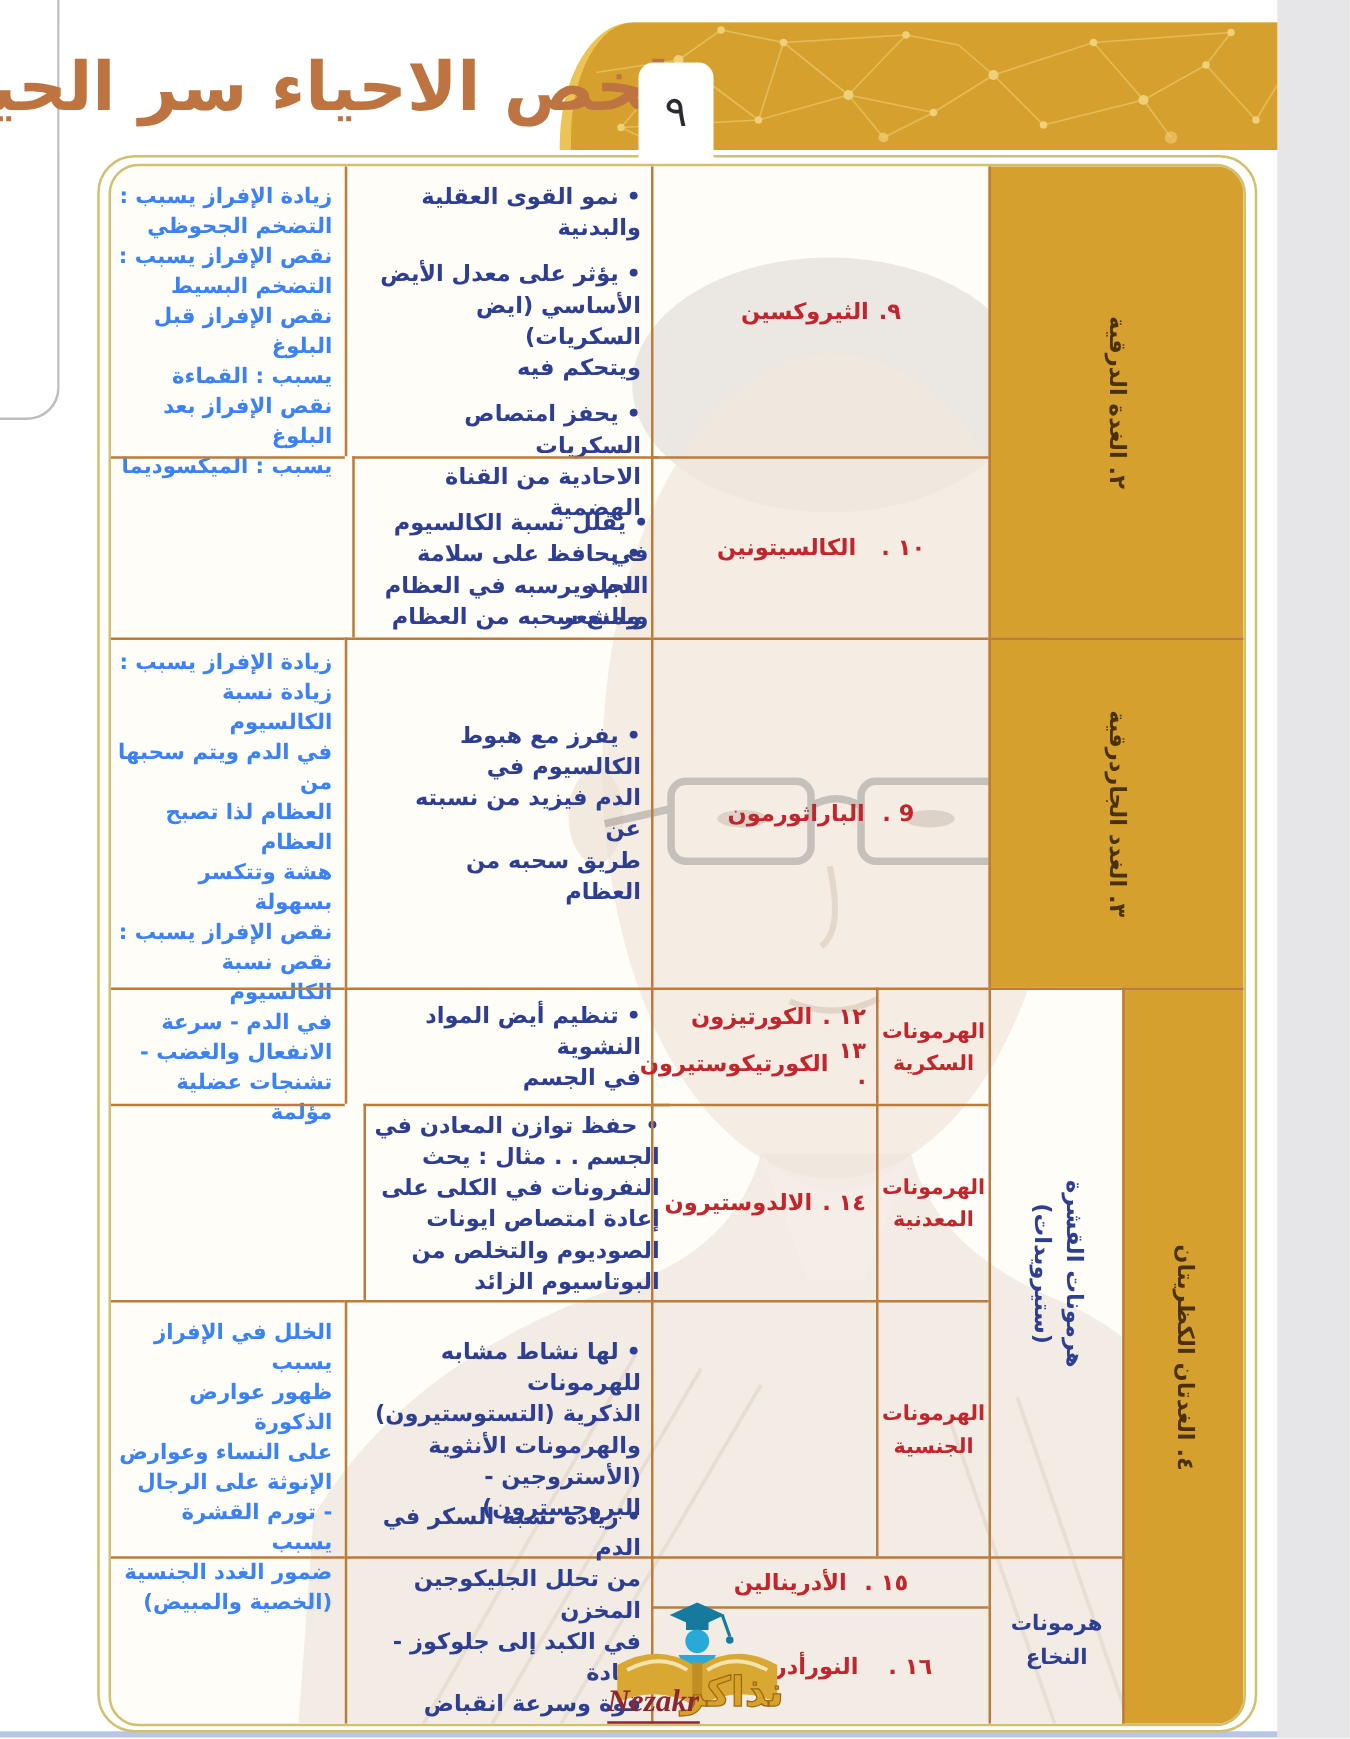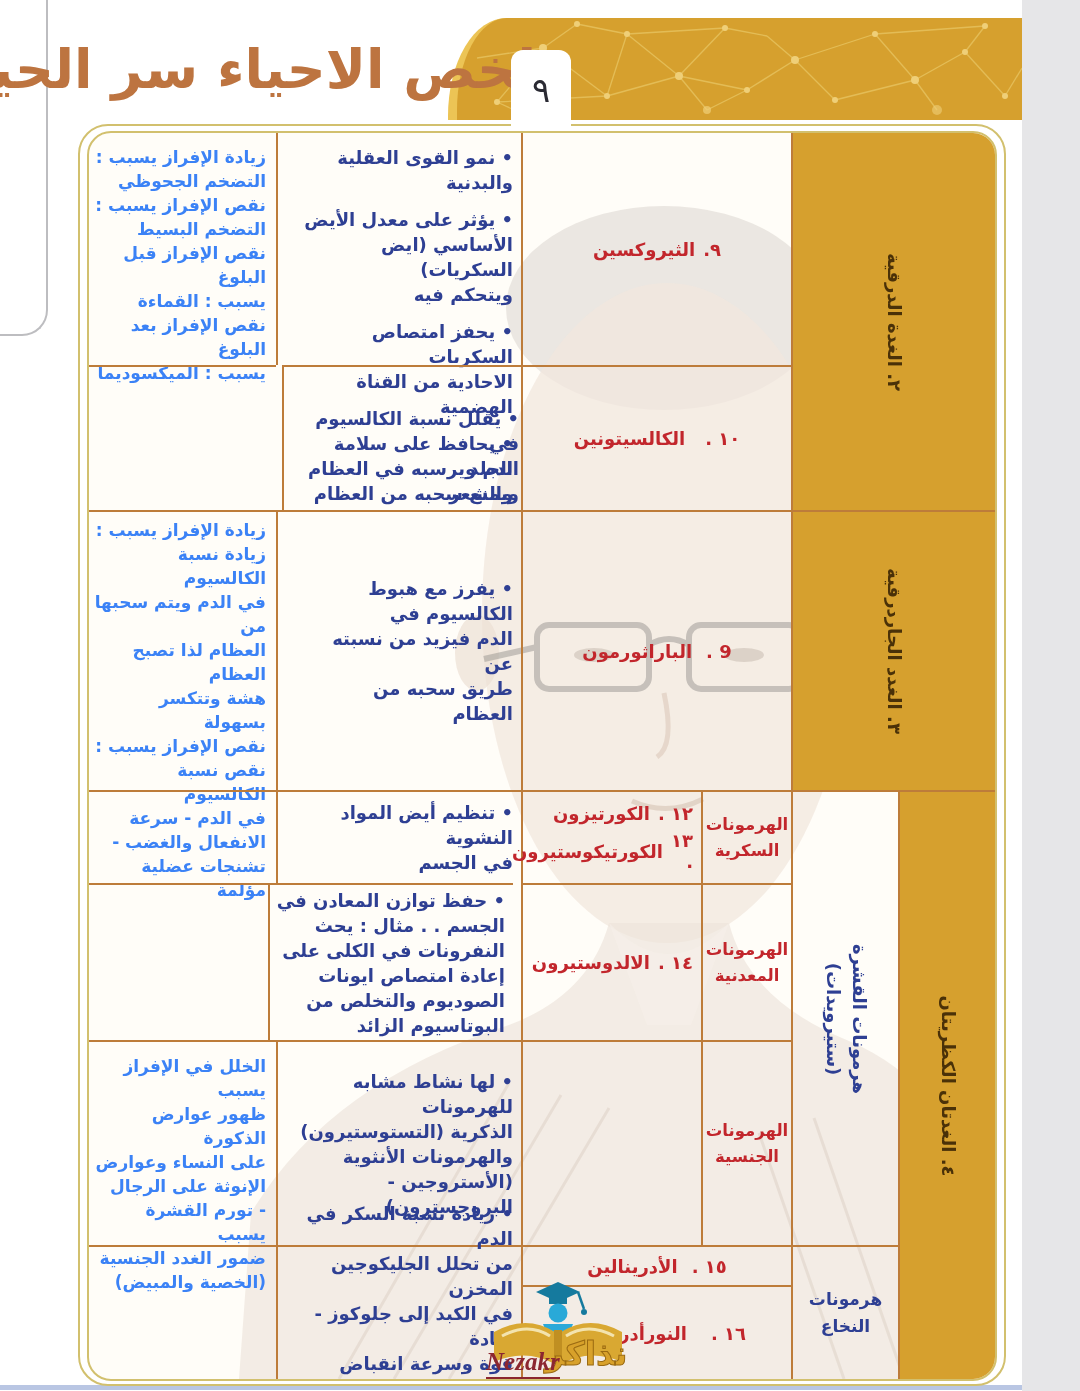--- a/index.html
+++ b/index.html
@@ -251,21 +251,21 @@
     </div>
     <div class="cell fn-col" style="left:187px;top:377px;width:245px;height:280px;padding-left:47px;">
       <div class="fn">يفرز مع هبوط الكالسيوم في
 الدم فيزيد من نسبته عن
 طريق سحبه من العظام</div>
     </div>
     <div class="cell fn-col" style="left:187px;top:657px;width:245px;height:93px;">
       <div class="fn">تنظيم أيض المواد النشوية
 في الجسم</div>
     </div>
-    <div class="cell fn-col" style="left:179px;top:750px;width:245px;height:157px;">
+    <div class="cell fn-col" style="left:202px;top:750px;width:245px;height:157px;">
       <div class="fn">حفظ توازن المعادن في
 الجسم . . مثال : يحث
 النفرونات في الكلى على
 إعادة امتصاص ايونات
 الصوديوم والتخلص من
 البوتاسيوم الزائد</div>
     </div>
     <div class="cell fn-col" style="left:187px;top:907px;width:245px;height:205px;">
       <div class="fn">لها نشاط مشابه للهرمونات
 الذكرية (التستوستيرون)

